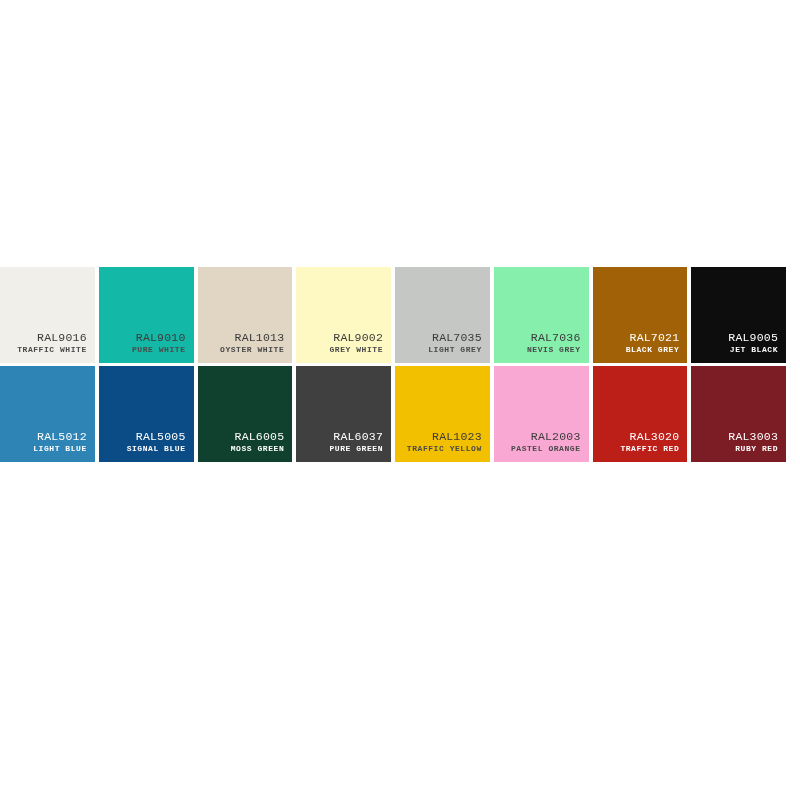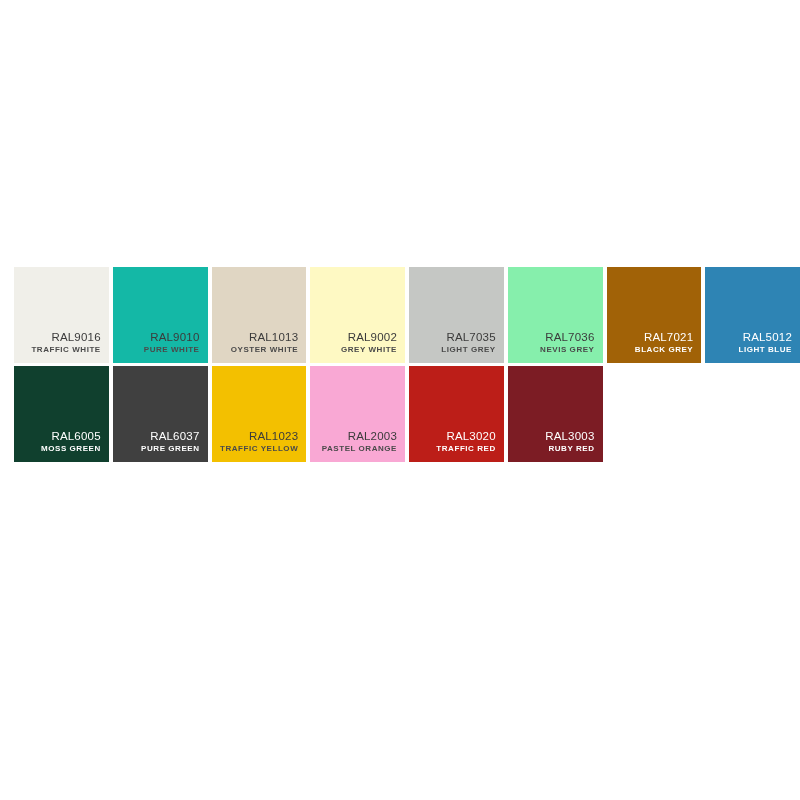--- a/index.html
+++ b/index.html
@@ -15,22 +15,23 @@
     -webkit-font-smoothing: antialiased;
     overflow: hidden;
   }
 
   
   .chart-canvas {
     width: 800px;
     height: 728px;
     display: flex;
     align-items: center;
-    justify-content: flex-end;
+    justify-content: flex-start;
     box-sizing: border-box;
+    font-family: Liberation Mono, monospace;
   }
 
   .swatch-grid {
     width: 786px;
     display: grid;
     grid-template-columns: repeat(8, 1fr);
     grid-auto-rows: 96px;
     column-gap: 4px;
     row-gap: 3px;
   }
@@ -99,23 +100,31 @@
         <span class="swatch-name">LIGHT GREY</span>
       </div>
       <div class="swatch tone-dark" style="background: #86efac;">
         <span class="swatch-code">RAL7036</span>
         <span class="swatch-name">NEVIS GREY</span>
       </div>
       <div class="swatch tone-light" style="background: #a16207;">
         <span class="swatch-code">RAL7021</span>
         <span class="swatch-name">BLACK GREY</span>
       </div>
+      <div class="swatch tone-light" style="background: rgb(13, 13, 13);">
+        <span class="swatch-code">RAL9005</span>
+        <span class="swatch-name">JET BLACK</span>
+      </div>
       <div class="swatch tone-light" style="background: rgb(46, 132, 180);">
         <span class="swatch-code">RAL5012</span>
         <span class="swatch-name">LIGHT BLUE</span>
+      </div>
+      <div class="swatch tone-light" style="background: rgb(11, 76, 134);">
+        <span class="swatch-code">RAL5005</span>
+        <span class="swatch-name">SIGNAL BLUE</span>
       </div>
       <div class="swatch tone-light" style="background: rgb(16, 64, 46);">
         <span class="swatch-code">RAL6005</span>
         <span class="swatch-name">MOSS GREEN</span>
       </div>
       <div class="swatch tone-light" style="background: #404040;">
         <span class="swatch-code">RAL6037</span>
         <span class="swatch-name">PURE GREEN</span>
       </div>
       <div class="swatch tone-dark" style="background: rgb(243, 192, 0);">

